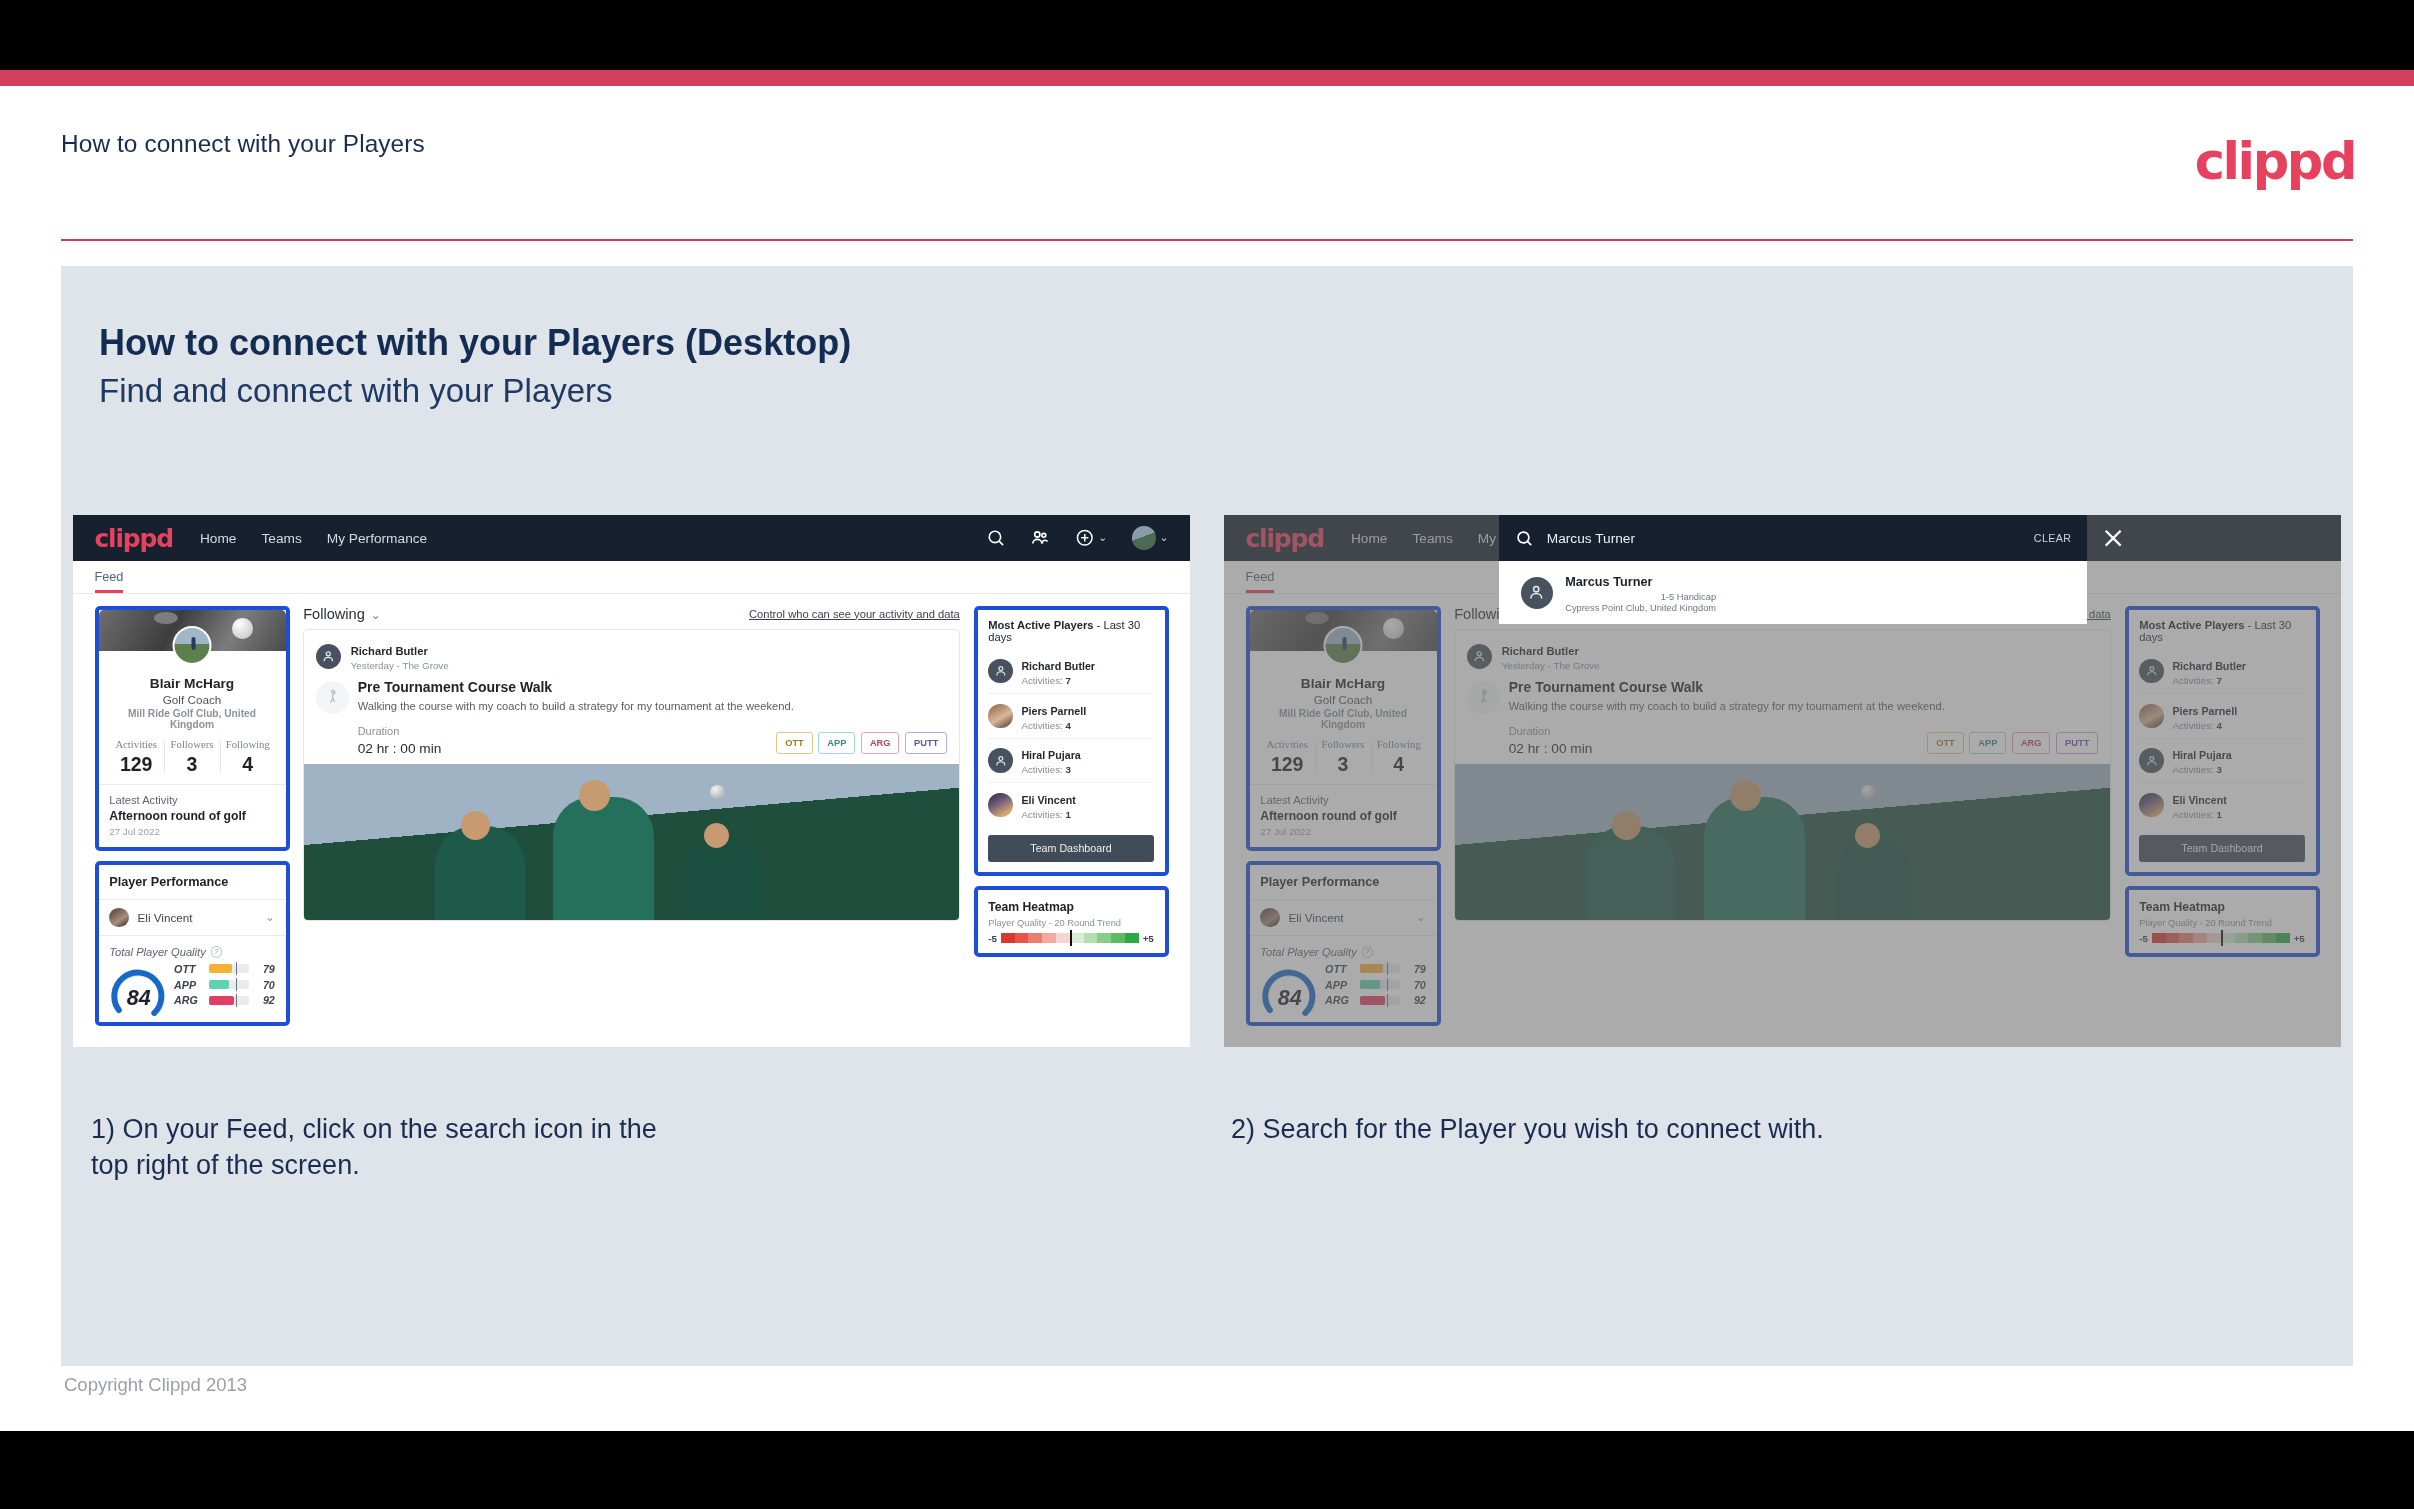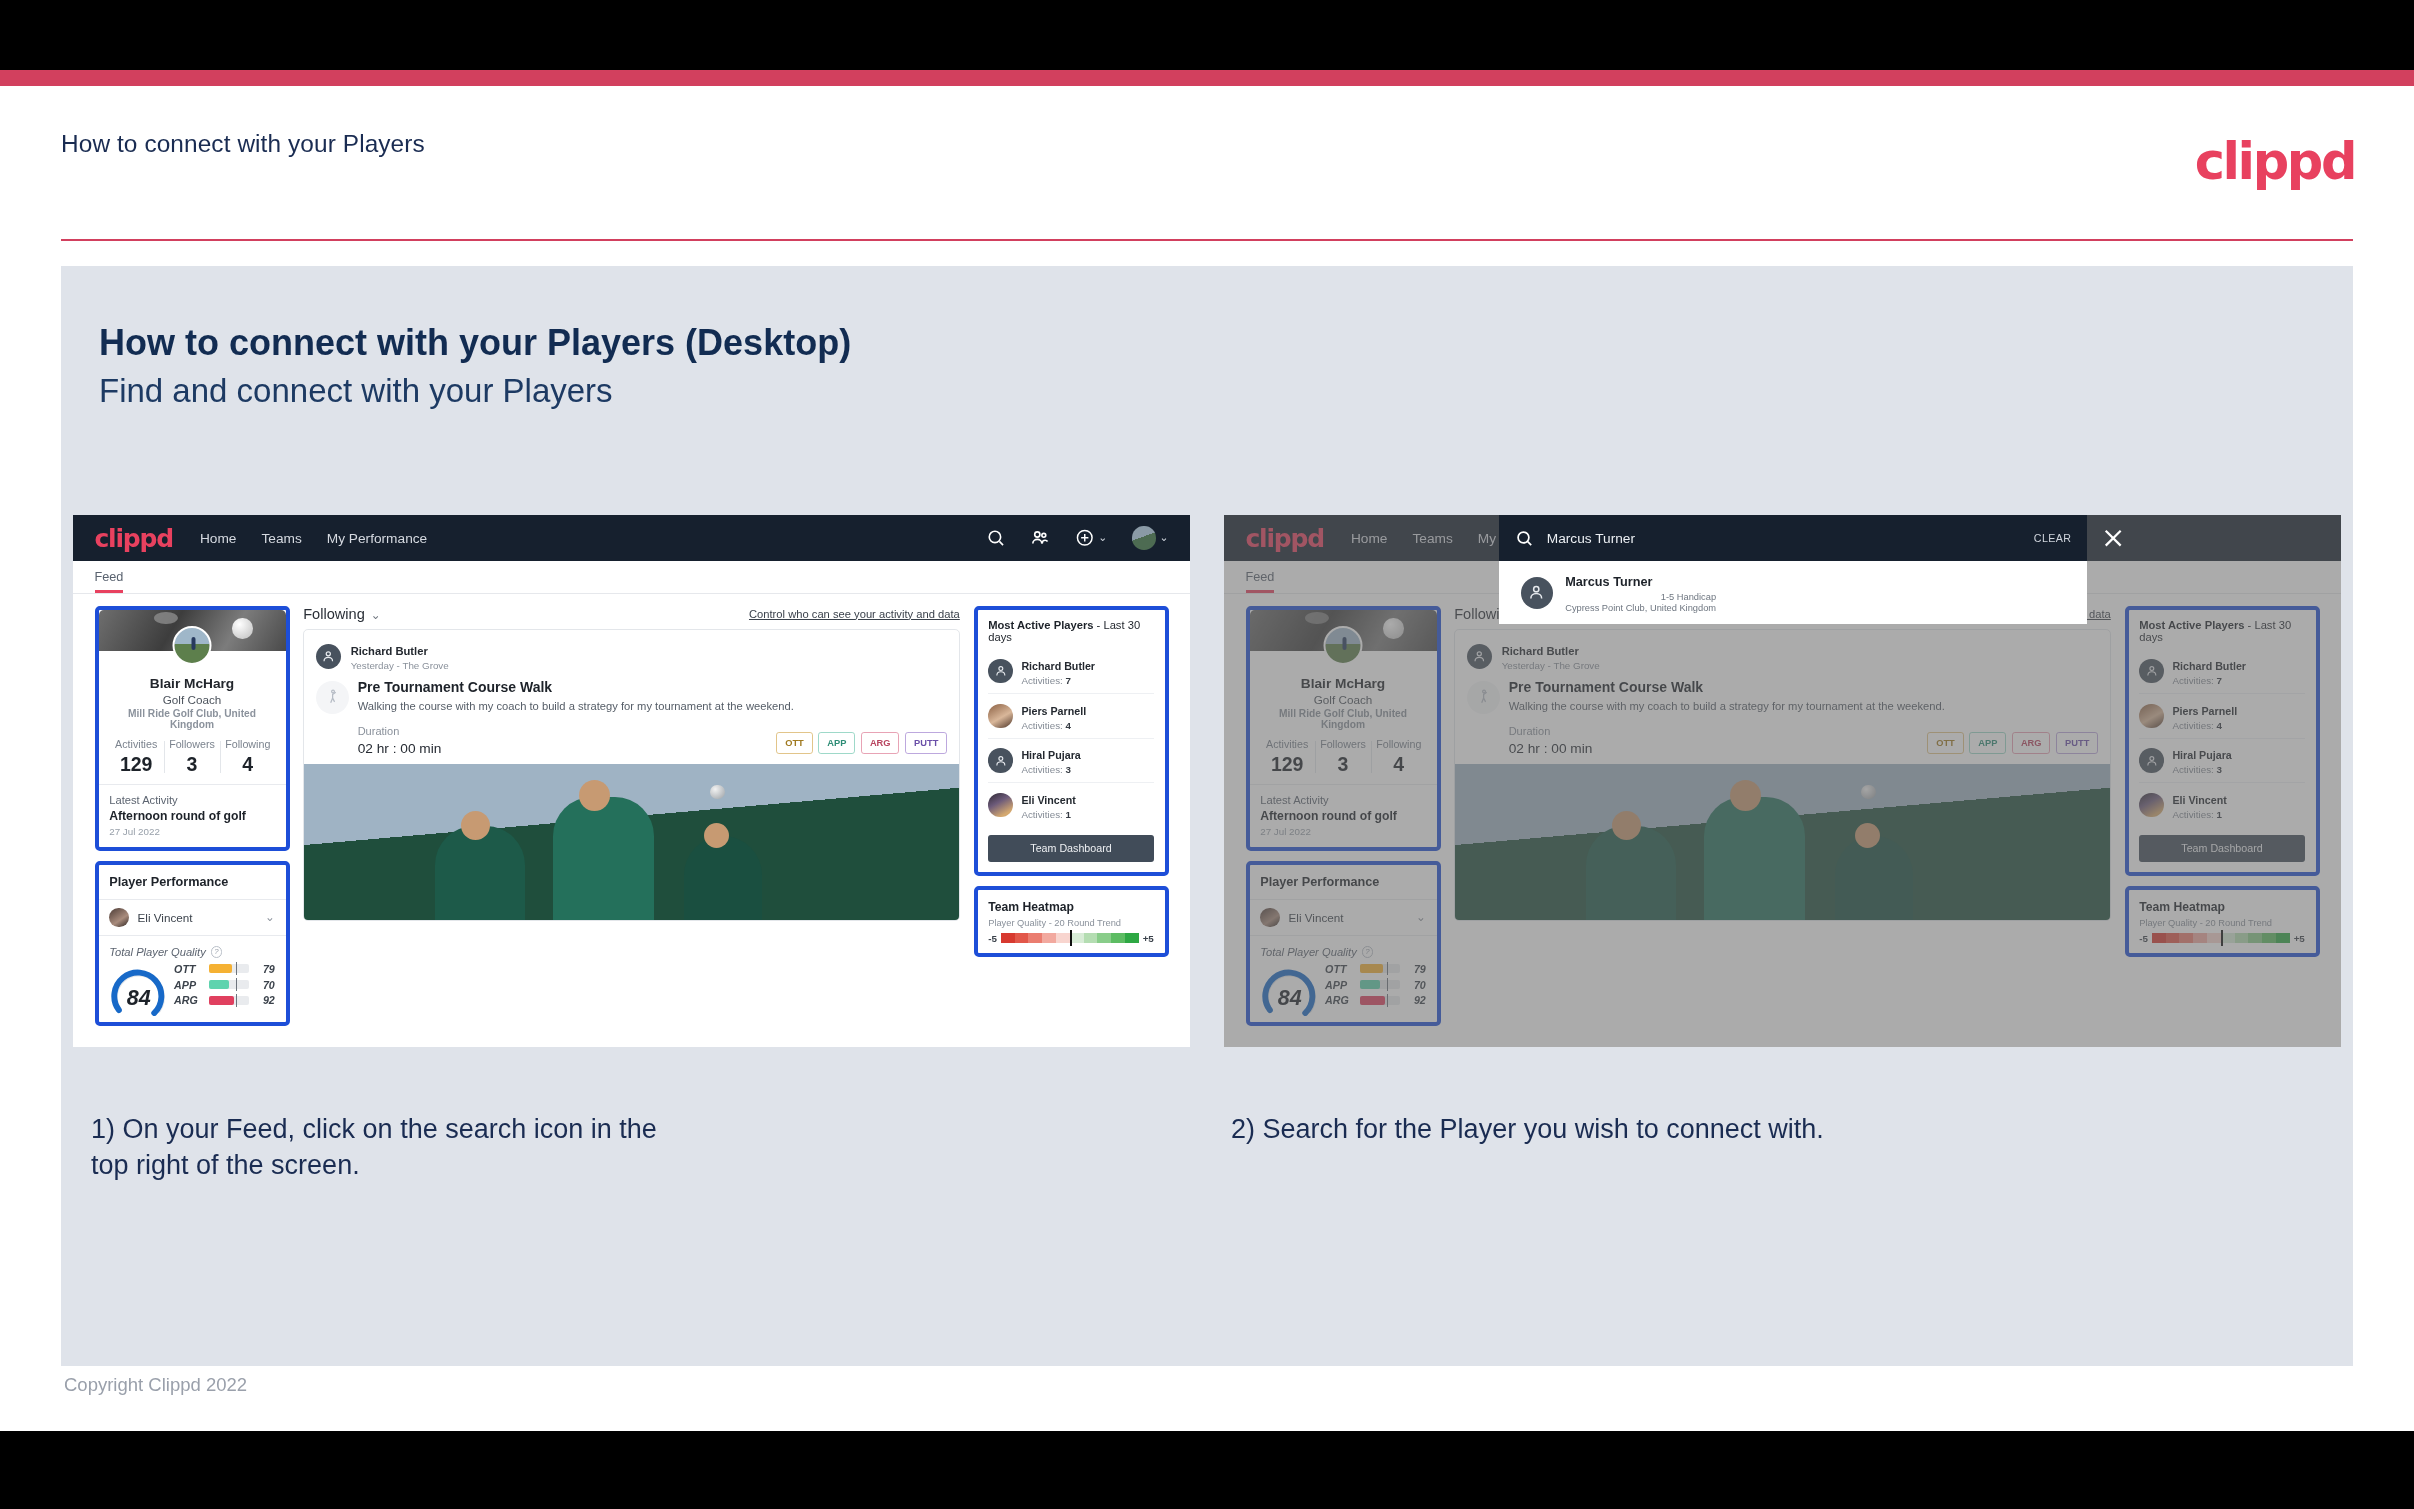--- a/index.html
+++ b/index.html
@@ -63,21 +63,21 @@
   .prof-av::after { content:""; position:absolute; left:16.6px; top:8.8px; width:4.9px; height:12.7px; background:#273a5e; border-radius:2px; }
 
   .prof-body { padding: 25px 9.8px 7.8px 9.8px; text-align: center; }
   .prof-name { font-size: 13.7px; font-weight: 700; color: #22262c; }
   .prof-role { font-size: 11.7px; color: #4c535c; margin-top: 2px; }
   .prof-club { font-size: 10.2px; color: #8b929c; margin-top: 2px; font-weight: bold; }
 
   .stats { display: flex; margin-top: 8.8px; }
   .stat { flex: 1; text-align: center; position: relative; }
   .stat + .stat::before { content:""; position:absolute; left:0; top:2.9px; bottom:2.9px; width:1px; background:#e3e6ea; }
-  .stat-lab { font-size: 10.7px; color: #7b838e; }
+  .stat-lab { font-size: 10.7px; color: #7b838e; font-family: Liberation Serif, serif; }
   .stat-val { font-size: 19.5px; font-weight: 700; color: #1d2229; margin-top: 2.9px; }
 
   .latest { border-top: 1px solid #e8eaee; padding: 8.8px 10.7px 10.7px; }
   .latest-lab { font-size: 11.2px; color: #5c6470; }
   .latest-title { font-size: 12.2px; font-weight: 700; color: #1d2229; margin-top: 2.9px; }
   .latest-date { font-size: 9.8px; color: #98a0aa; margin-top: 2.9px; }
 
   .pp-head { padding: 9.8px 10.7px; font-size: 12.7px; font-weight: 700; color: #1d2229; border-bottom: 1px solid #e8eaee; }
   .pp-sel { display: flex; align-items: center; padding: 7.8px 10.7px; border-bottom: 1px solid #e8eaee; }
   .pp-av { width: 19.5px; height: 19.5px; border-radius: 50%; background: linear-gradient(145deg,#4a3a35,#a98c7d 60%,#2b2320); margin-right: 8.8px; flex: 0 0 19.5px; }
@@ -184,21 +184,21 @@
   <div class="hr-red"></div>
 
   <div class="grey-panel"></div>
 
   <div class="head-big">How to connect with your Players (Desktop)</div>
   <div class="head-sub">Find and connect with your Players</div>
 
   <div class="caption cap1">1) On your Feed, click on the search icon in the top right of the screen.</div>
   <div class="caption cap2">2) Search for the Player you wish to connect with.</div>
 
-  <div class="copyright">Copyright Clippd 2022</div>
+  <div class="copyright">Copyright Clippd 2013</div>
 
   <div class="shot shot-left">
     <div class="app">
 
       <div class="topnav">
         <div class="nav-logo">clippd</div>
         <div class="nav-link">Home</div>
         <div class="nav-link">Teams</div>
         <div class="nav-link">My Performance</div>
         <div class="nav-right">

